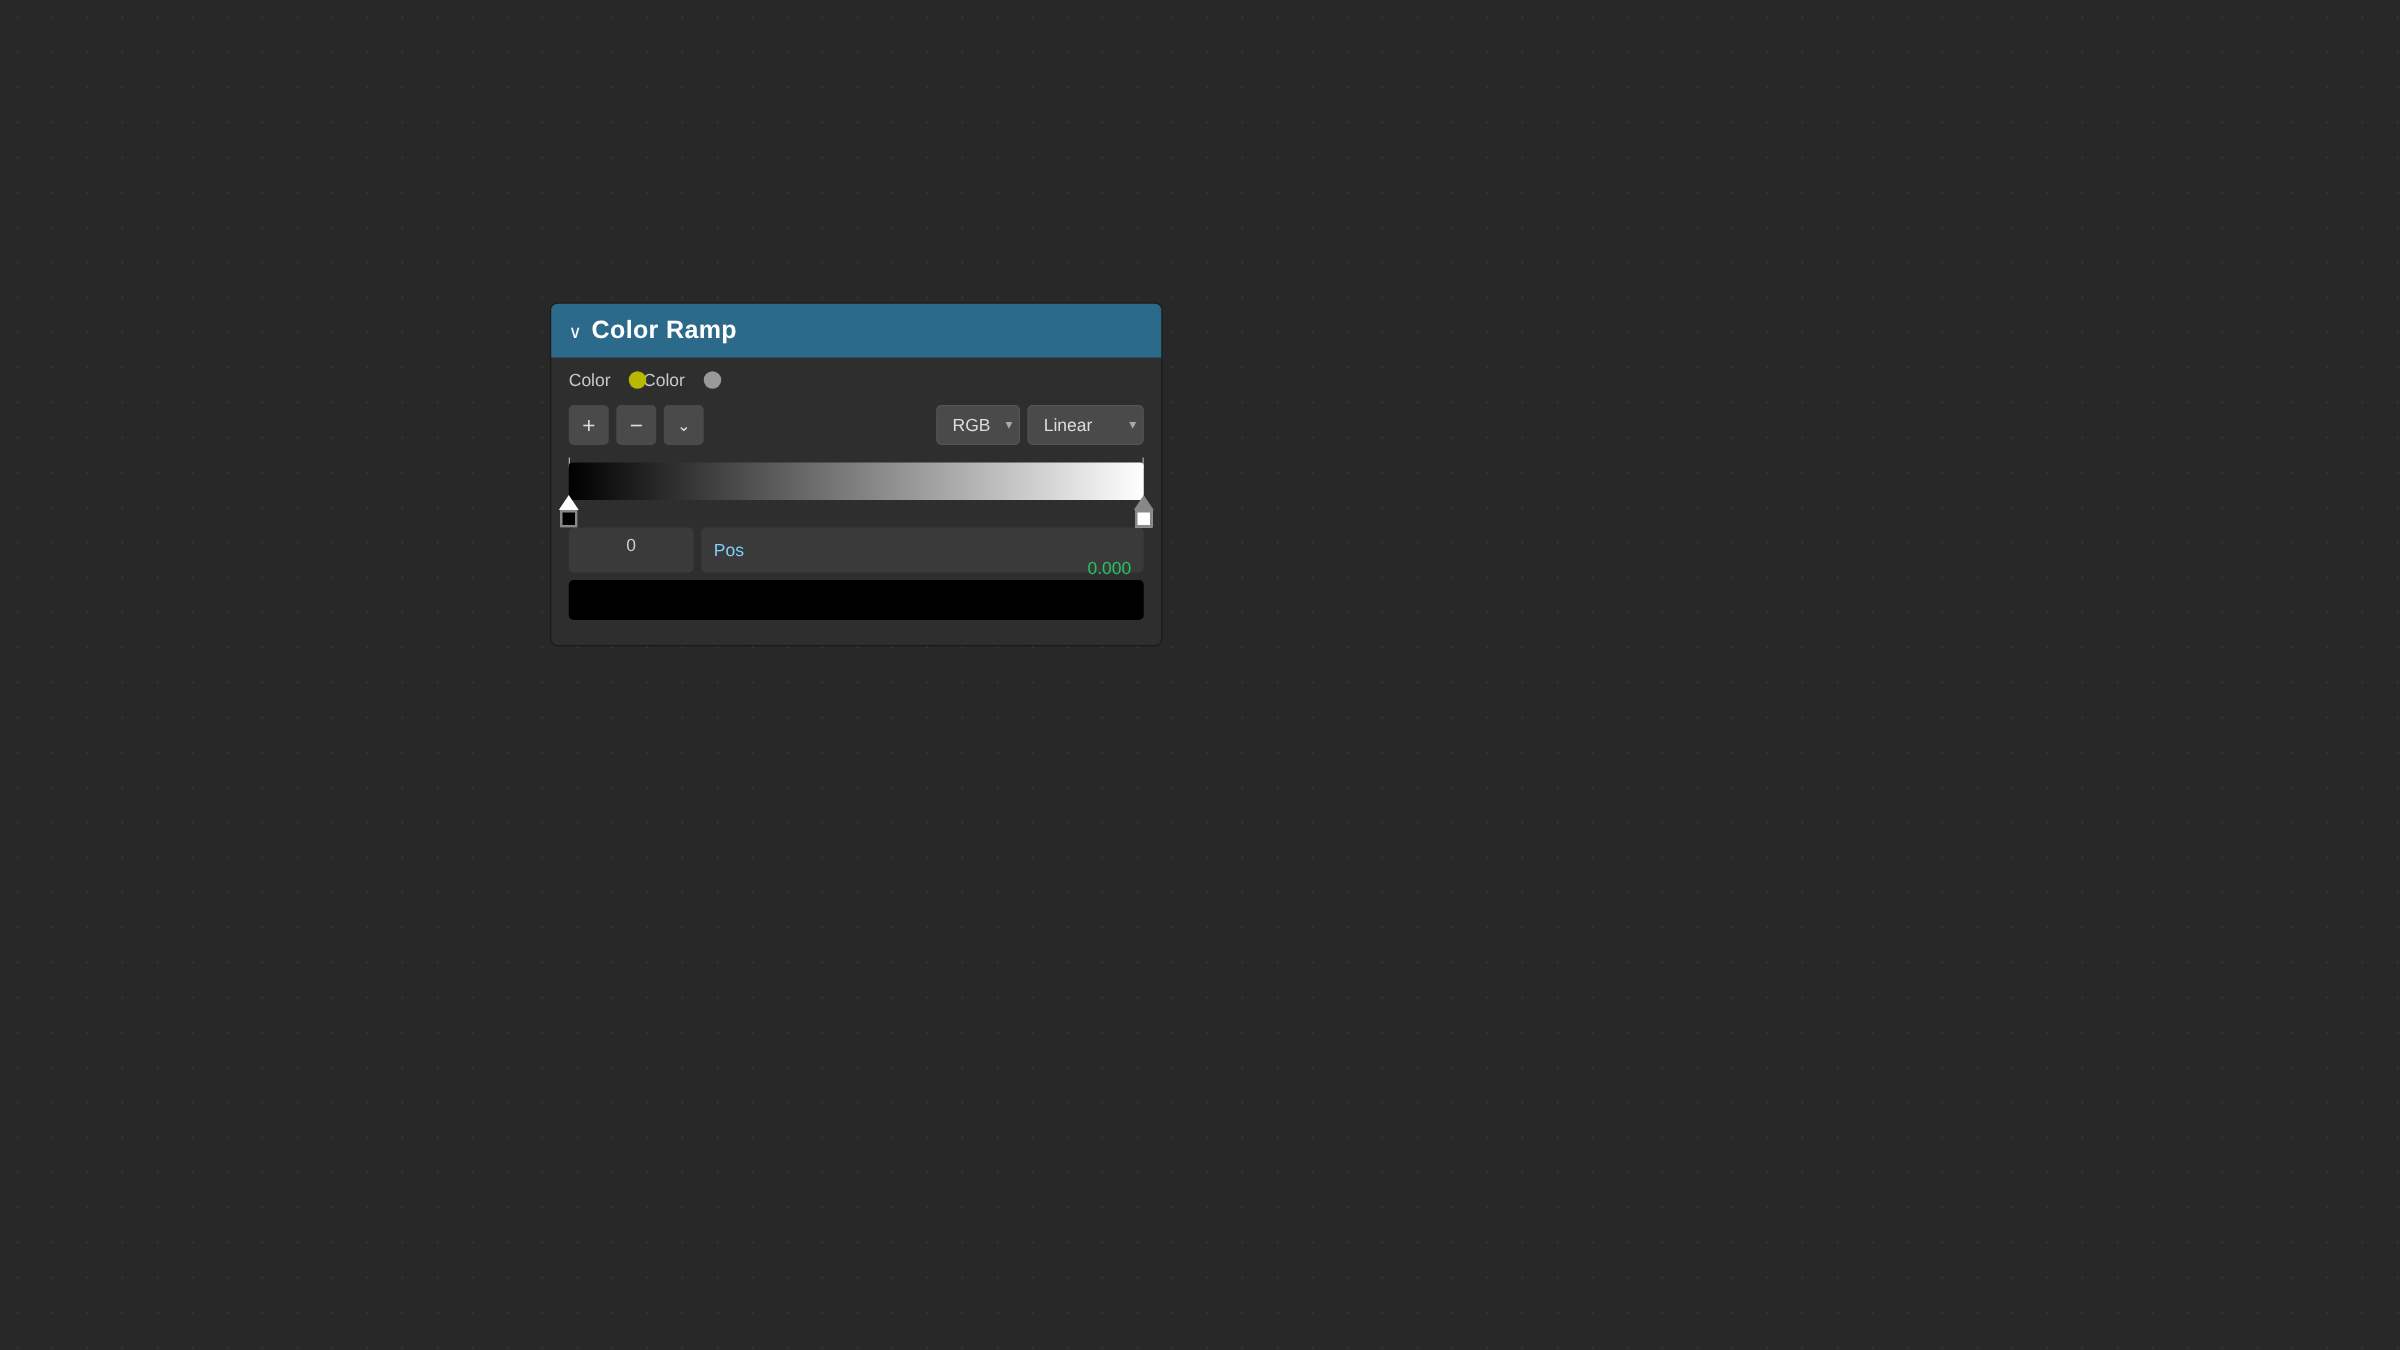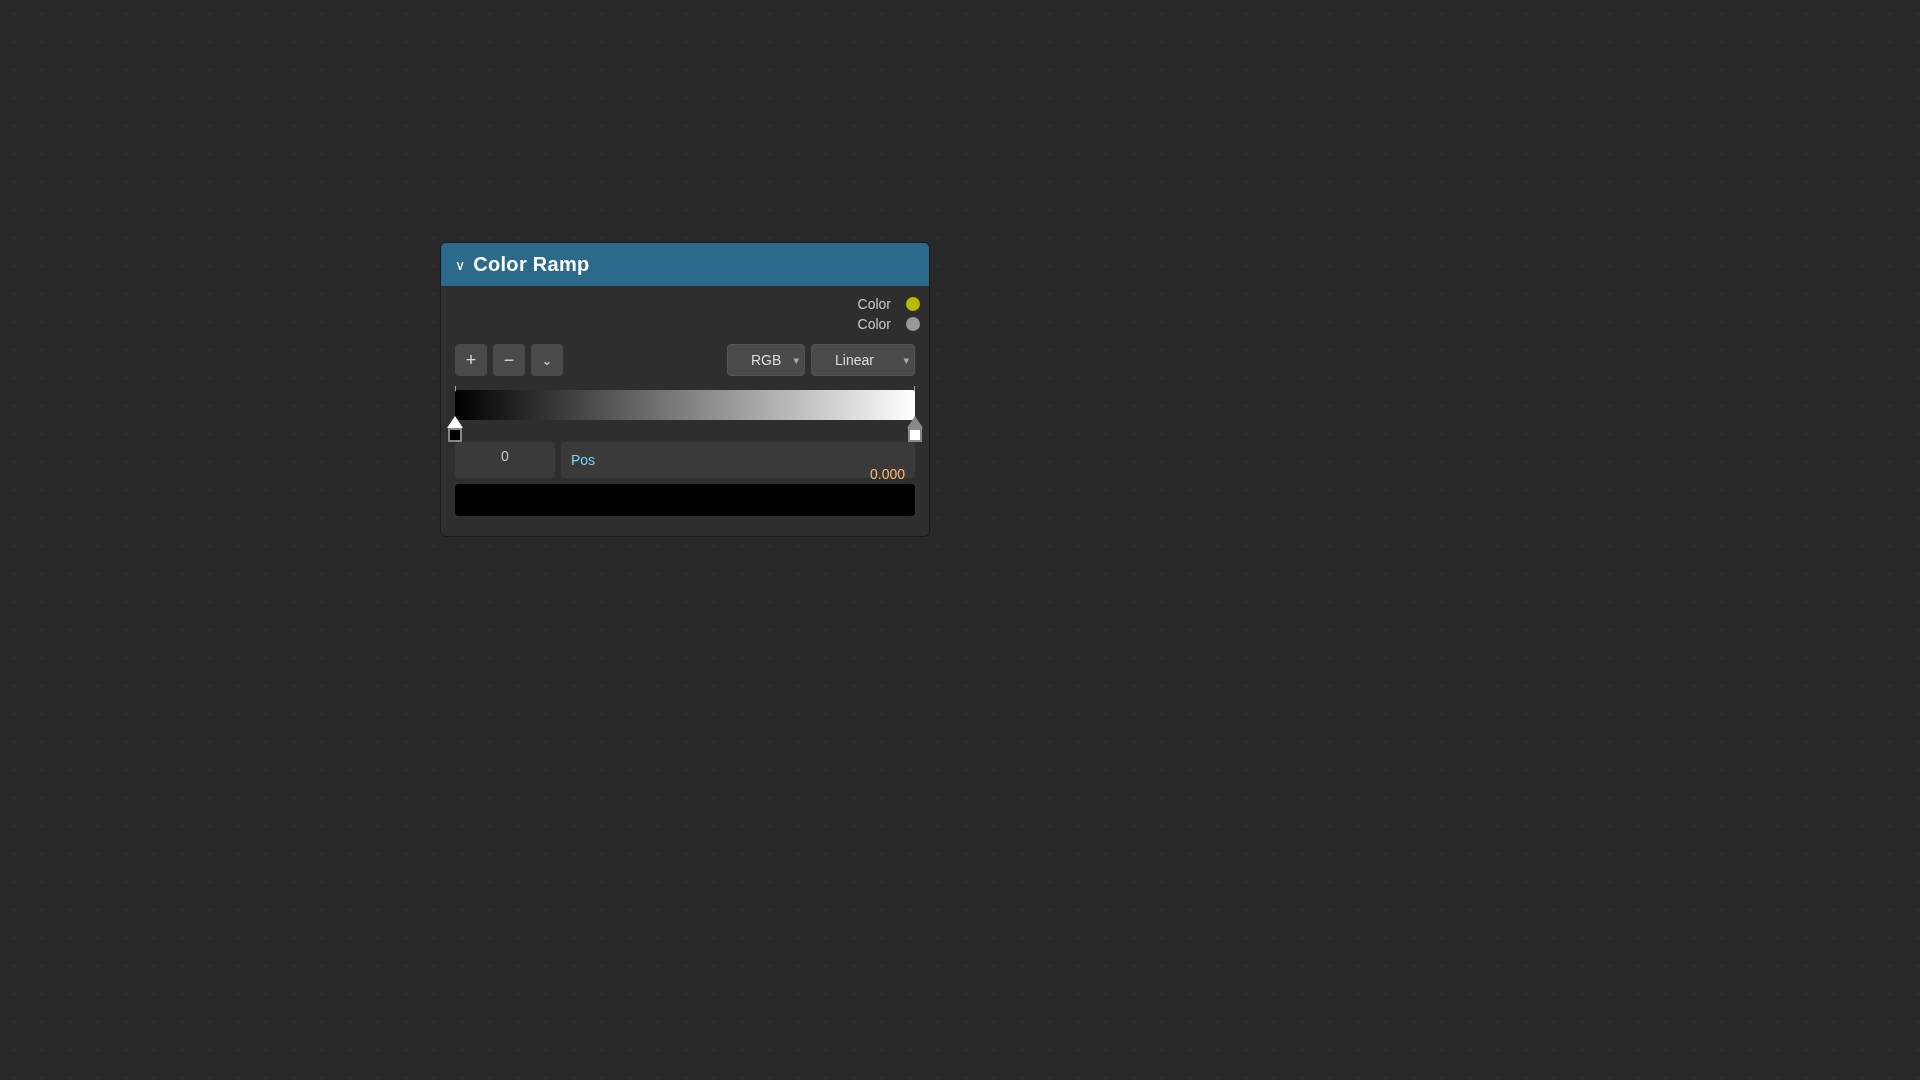--- a/index.html
+++ b/index.html
@@ -46,21 +46,21 @@
       color: #ffffff;
       font-size: 14px;
     }
 
     .panel-body {
       padding: 10px 14px 14px 14px;
     }
 
     .output-sockets {
       display: flex;
-      flex-direction: column;
+      flex-direction: row;
       align-items: flex-end;
       gap: 4px;
       margin-bottom: 12px;
       padding-right: 2px;
     }
 
     .socket-row {
       display: flex;
       align-items: center;
       gap: 8px;
@@ -123,21 +123,21 @@
       align-items: center;
       justify-content: center;
     }
 
     .select-dropdown {
       background: #4a4a4a;
       border: 1px solid #555;
       border-radius: 4px;
       color: #dddddd;
       font-size: 14px;
-      padding: 4px 23px;
+      padding: 4px 12px;
       height: 32px;
       cursor: pointer;
       appearance: none;
       -webkit-appearance: none;
       padding-right: 22px;
     }
 
     .select-wrapper {
       position: relative;
       display: inline-block;
@@ -236,21 +236,21 @@
       flex: 1;
       justify-content: space-between;
     }
 
     .pos-label {
       color: #7dd3fc;
       font-size: 14px;
     }
 
     .pos-value {
-      color: #fdba74;
+      color: #22c55e;
       font-size: 14px;
       margin-top: 28px;
     }
 
     .color-preview-bar {
       width: 100%;
       height: 32px;
       background: #000000;
       border-radius: 4px;
       margin-top: 6px;

